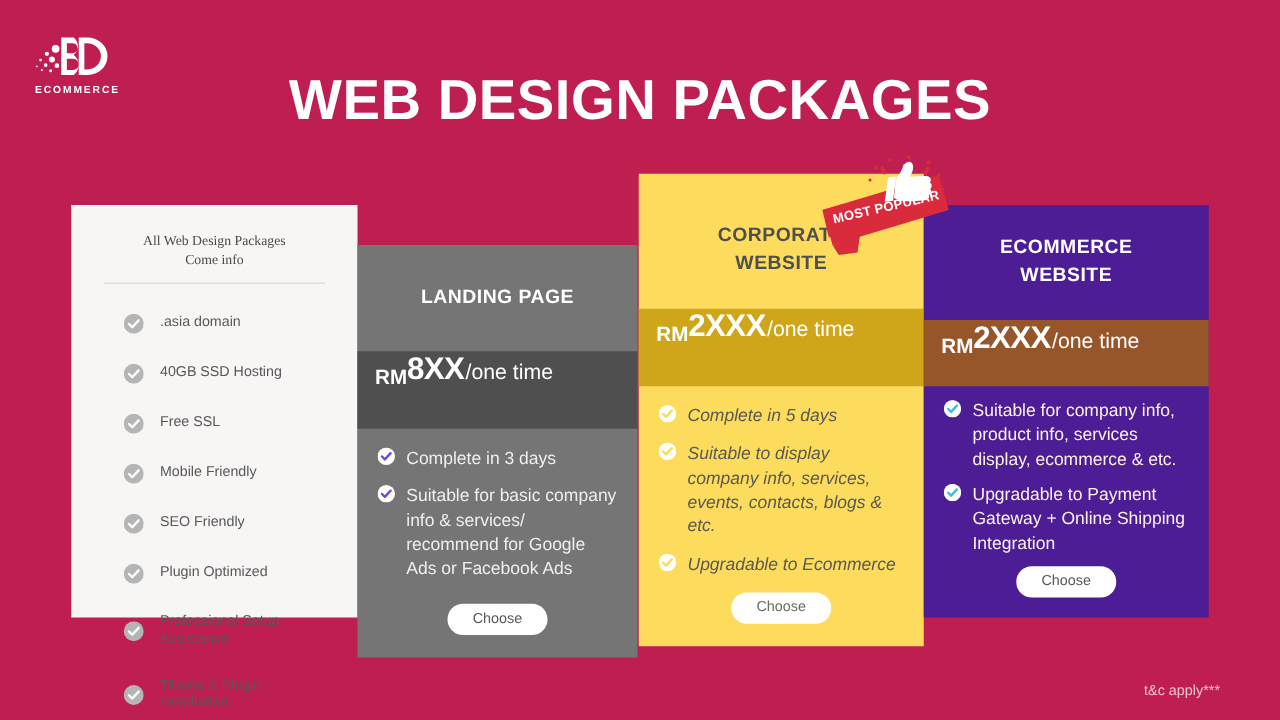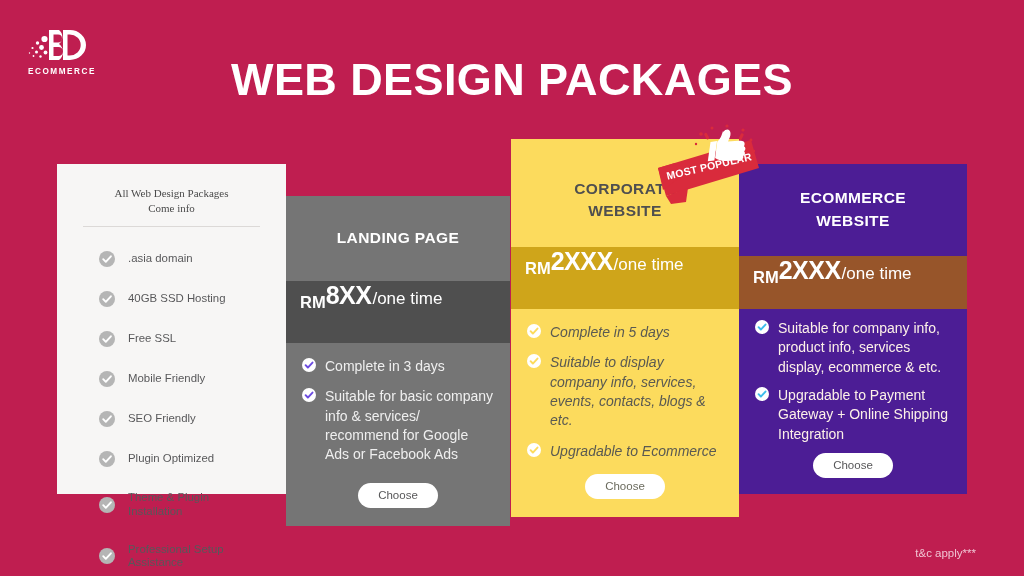--- a/index.html
+++ b/index.html
@@ -220,28 +220,28 @@
             <circle cx="8" cy="8" r="8" fill="#b5b5b5"></circle>
             <path d="M4.2 8.2 L6.8 10.8 L11.9 5.3" stroke="#ffffff" stroke-width="1.9" fill="none" stroke-linecap="round" stroke-linejoin="round"></path>
           </svg>
           <span class="ftxt">Plugin Optimized</span>
         </li>
         <li>
           <svg class="chk-solid" viewBox="0 0 16 16">
             <circle cx="8" cy="8" r="8" fill="#b5b5b5"></circle>
             <path d="M4.2 8.2 L6.8 10.8 L11.9 5.3" stroke="#ffffff" stroke-width="1.9" fill="none" stroke-linecap="round" stroke-linejoin="round"></path>
           </svg>
+          <span class="ftxt">Professional Setup Assistance</span>
+        </li>
+        <li>
+          <svg class="chk-solid" viewBox="0 0 16 16">
+            <circle cx="8" cy="8" r="8" fill="#b5b5b5"></circle>
+            <path d="M4.2 8.2 L6.8 10.8 L11.9 5.3" stroke="#ffffff" stroke-width="1.9" fill="none" stroke-linecap="round" stroke-linejoin="round"></path>
+          </svg>
           <span class="ftxt">Theme &amp; Plugin Installation</span>
-        </li>
-        <li>
-          <svg class="chk-solid" viewBox="0 0 16 16">
-            <circle cx="8" cy="8" r="8" fill="#b5b5b5"></circle>
-            <path d="M4.2 8.2 L6.8 10.8 L11.9 5.3" stroke="#ffffff" stroke-width="1.9" fill="none" stroke-linecap="round" stroke-linejoin="round"></path>
-          </svg>
-          <span class="ftxt">Professional Setup Assistance</span>
         </li>
       </ul>
   </div>
 
   <div id="plan-landing" class="plan">
     <div class="phead">
       <span>LANDING PAGE</span>
     </div>
     <div class="pricebar">
       <span class="rm">RM</span>

